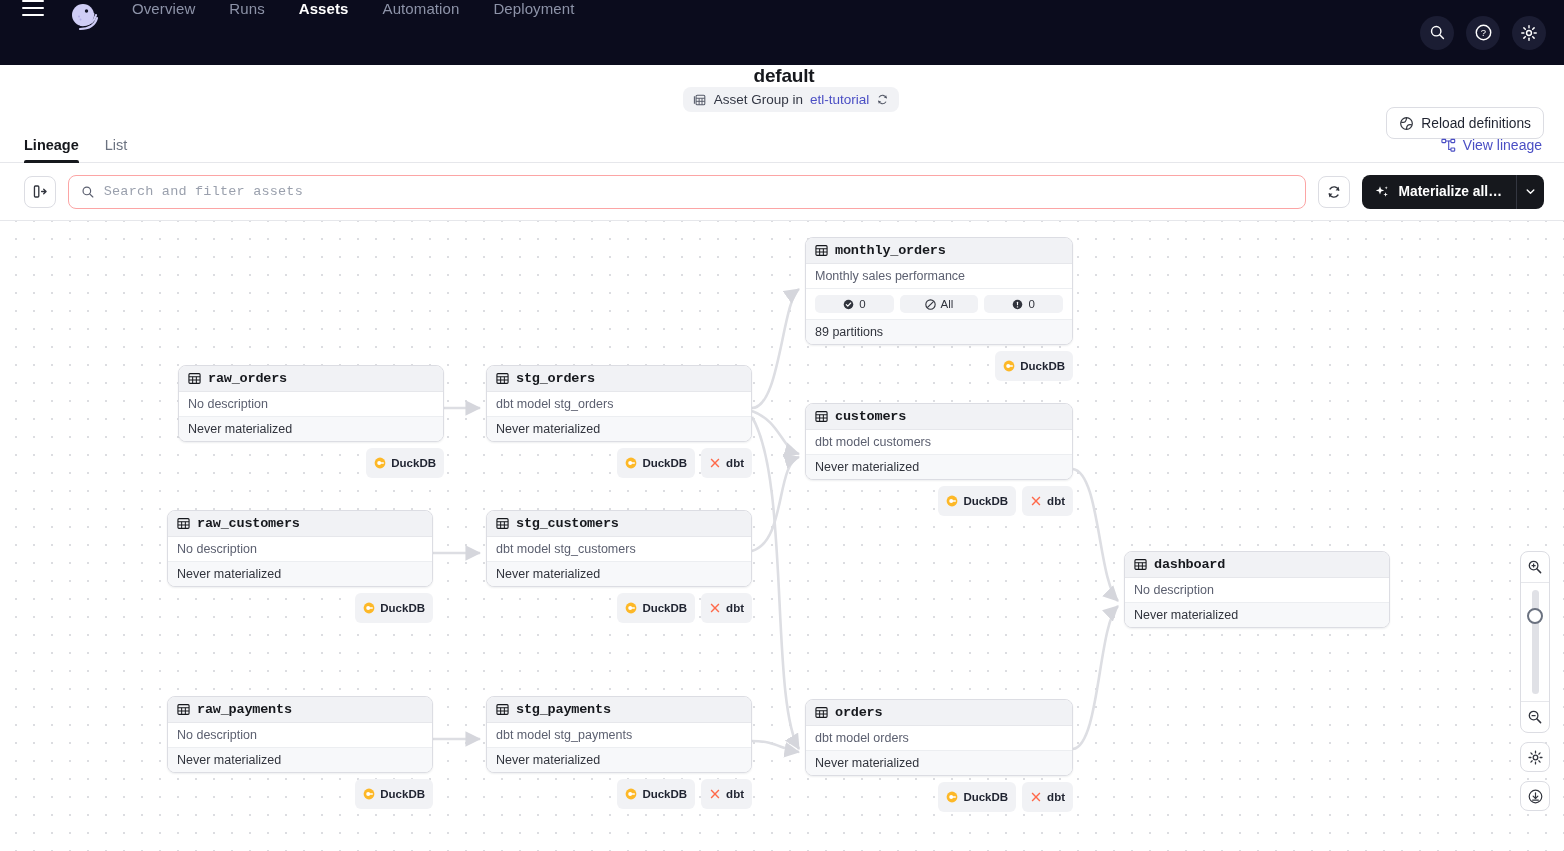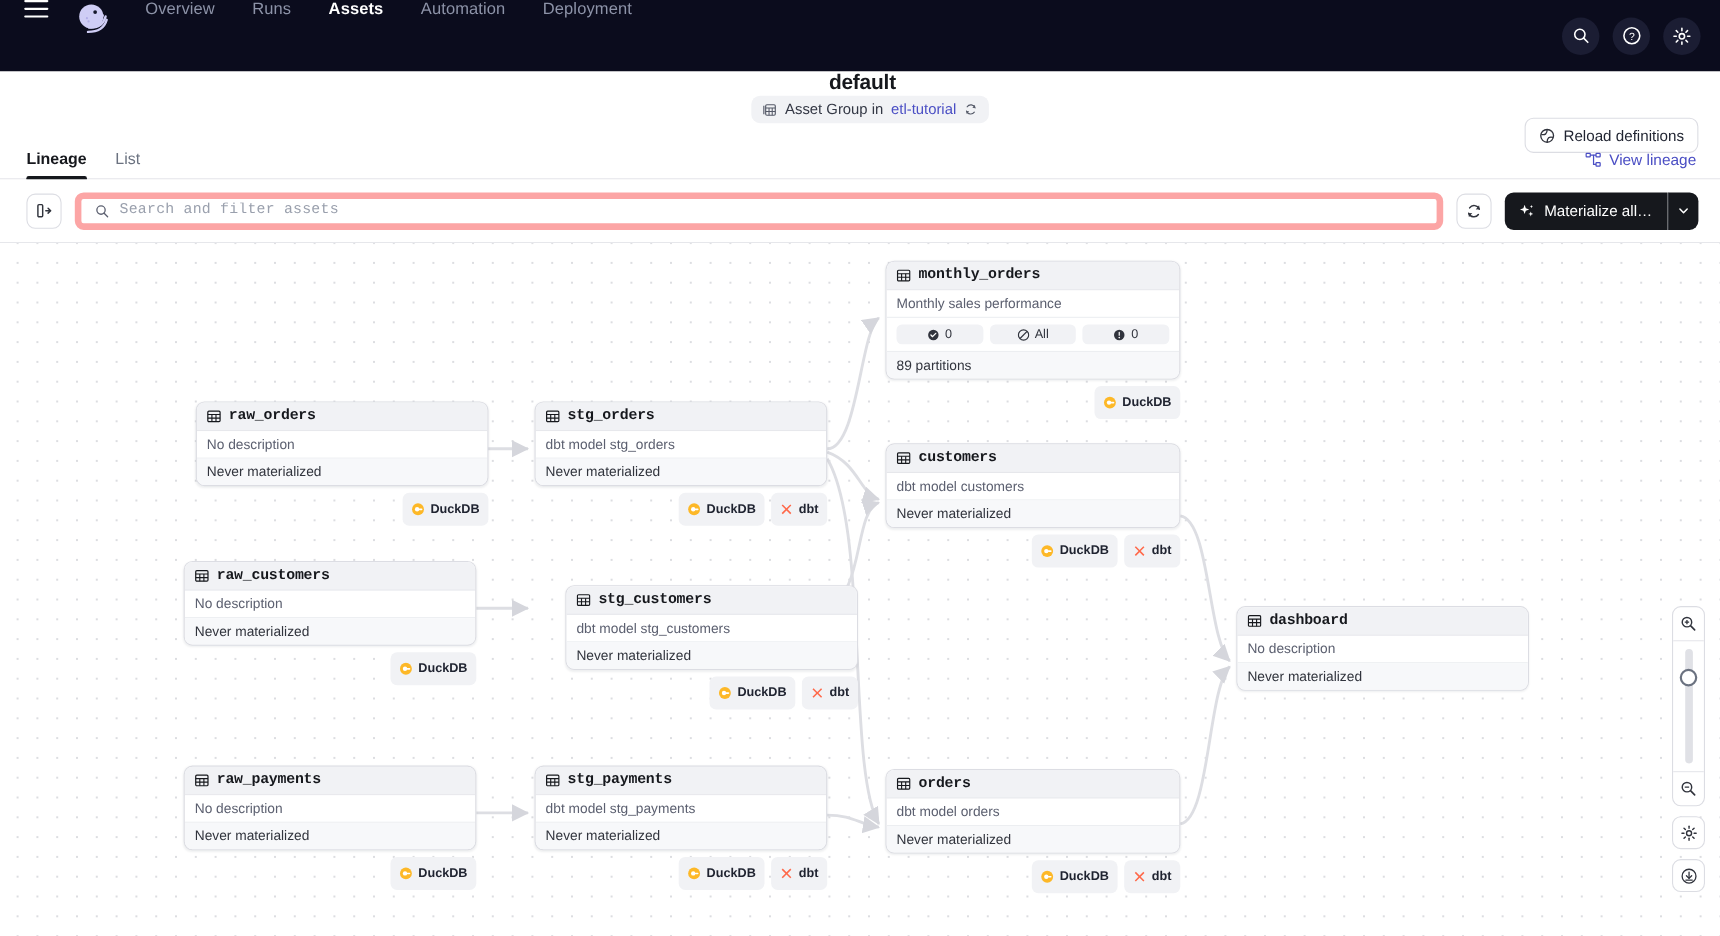--- a/index.html
+++ b/index.html
@@ -71,29 +71,29 @@
   
   #toolbar {
     height: 58px; display:flex; align-items:center; padding: 0 20px 0 24px; gap: 12px;
     border-bottom: 1px solid #e6e7eb; background:#fff;
   }
   .icon-sq {
     width: 32px; height: 32px; border:1px solid #dcdde3; border-radius:8px;
     display:flex; align-items:center; justify-content:center; background:#fff; cursor:pointer; flex:none;
   }
   .search-box {
-    flex: 1; height: 34px; border:6px solid #fca5a5; border-radius: 8px;
+    flex: 1; height: 34px; border:1px solid #fca5a5; border-radius: 8px;
     display:flex; align-items:center; gap: 9px; padding: 0 12px; background:#fff; cursor:text;
   }
   .search-box input {
     border:none; outline:none; width:100%; font-size: 13.5px; color:#5c6070;
     font-family:"Liberation Mono", monospace; background: transparent; letter-spacing: .2px;
   }
   .search-box input::placeholder { color:#9aa0ad; }
-  .mat-group { display:flex; align-items:center; flex:none; }
+  .mat-group { display:flex; align-items:center; flex:none;font-weight:bold; }
   .mat-btn {
     height: 34px; background:#16181d; color:#fff; border-radius:8px 0 0 8px;
     display:flex; align-items:center; gap:8px; padding: 0 14px 0 12px; font-size:13.8px; cursor:pointer;
   }
   .mat-caret {
     height:34px; width: 28px; background:#16181d; border-radius:0 8px 8px 0;
     display:flex; align-items:center; justify-content:center; cursor:pointer;
     border-left: 1px solid #343741;
   }
 
@@ -497,21 +497,21 @@
         <svg width="12" height="12" viewBox="0 0 12 12">
           <circle cx="6" cy="6" r="5.4" fill="#fdb827"></circle>
           <circle cx="5.2" cy="6" r="2" fill="#fff"></circle>
           <rect x="6.6" y="5.3" width="3.4" height="1.5" rx=".7" fill="#fff"></rect>
         </svg>
         <span>DuckDB</span>
       </div>
     </div>
   </div>
 
-  <div class="node" style="left:514px; top:289px; width:266px;margin-top:22px;">
+  <div class="node" style="left:486px; top:289px; width:266px;">
     <div class="node-box">
       <div class="node-title">
         <svg width="13" height="13" viewBox="0 0 14 14">
           <rect x="1" y="1.8" width="12" height="10.4" rx="1.1" stroke="#16181d" stroke-width="1.2" fill="none"></rect>
           <line x1="1" y1="5.2" x2="13" y2="5.2" stroke="#16181d" stroke-width="1.1"></line>
           <line x1="1" y1="8.7" x2="13" y2="8.7" stroke="#16181d" stroke-width="1.1"></line>
           <line x1="5" y1="5.2" x2="5" y2="12.2" stroke="#16181d" stroke-width="1.1"></line>
           <line x1="9" y1="5.2" x2="9" y2="12.2" stroke="#16181d" stroke-width="1.1"></line>
         </svg>
         <span>stg_customers</span>

